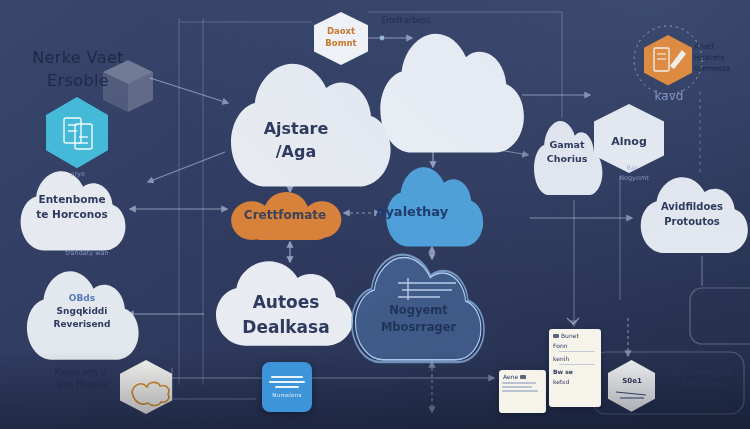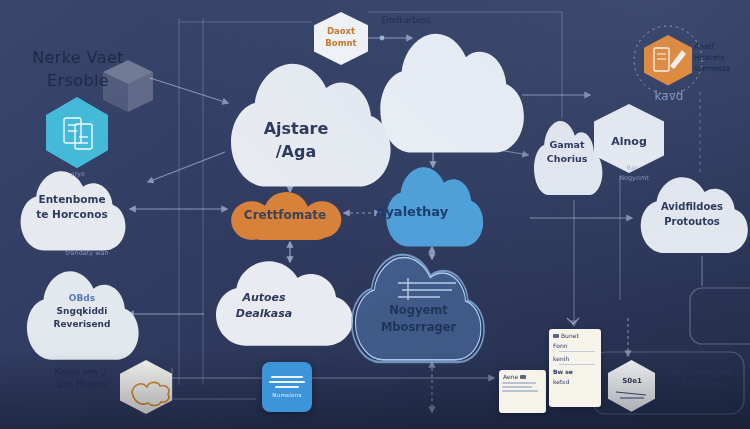--- a/index.html
+++ b/index.html
@@ -240,21 +240,21 @@
   <div class="txt faint" style="left:648px;top:88px;width:42px;font-size:12px;">
     <div>kavd</div>
   </div>
 
   <div class="txt" style="left:36px;top:292px;width:92px;font-size:9px;font-weight:600;">
     <div style="color:#557ab8;">OBds</div>
     <div>Sngqkiddi</div>
     <div>Reverisend</div>
   </div>
 
-  <div class="txt" style="left:216px;top:290px;width:96px;font-size:11px;font-weight:600;font-style:italic;">
+  <div class="txt" style="left:238px;top:290px;width:96px;font-size:17px;font-weight:600;">
     <div>Autoes</div>
       <div>Dealkasa</div>
   </div>
 
   <div class="txt" style="left:366px;top:302px;width:105px;font-size:11.5px;font-weight:600;color:#203459;">
     <div>Nogyemt</div>
       <div>Mbosrrager</div>
   </div>
 
   <div class="txt dk" style="left:30px;top:366px;width:104px;font-size:8.5px;">

